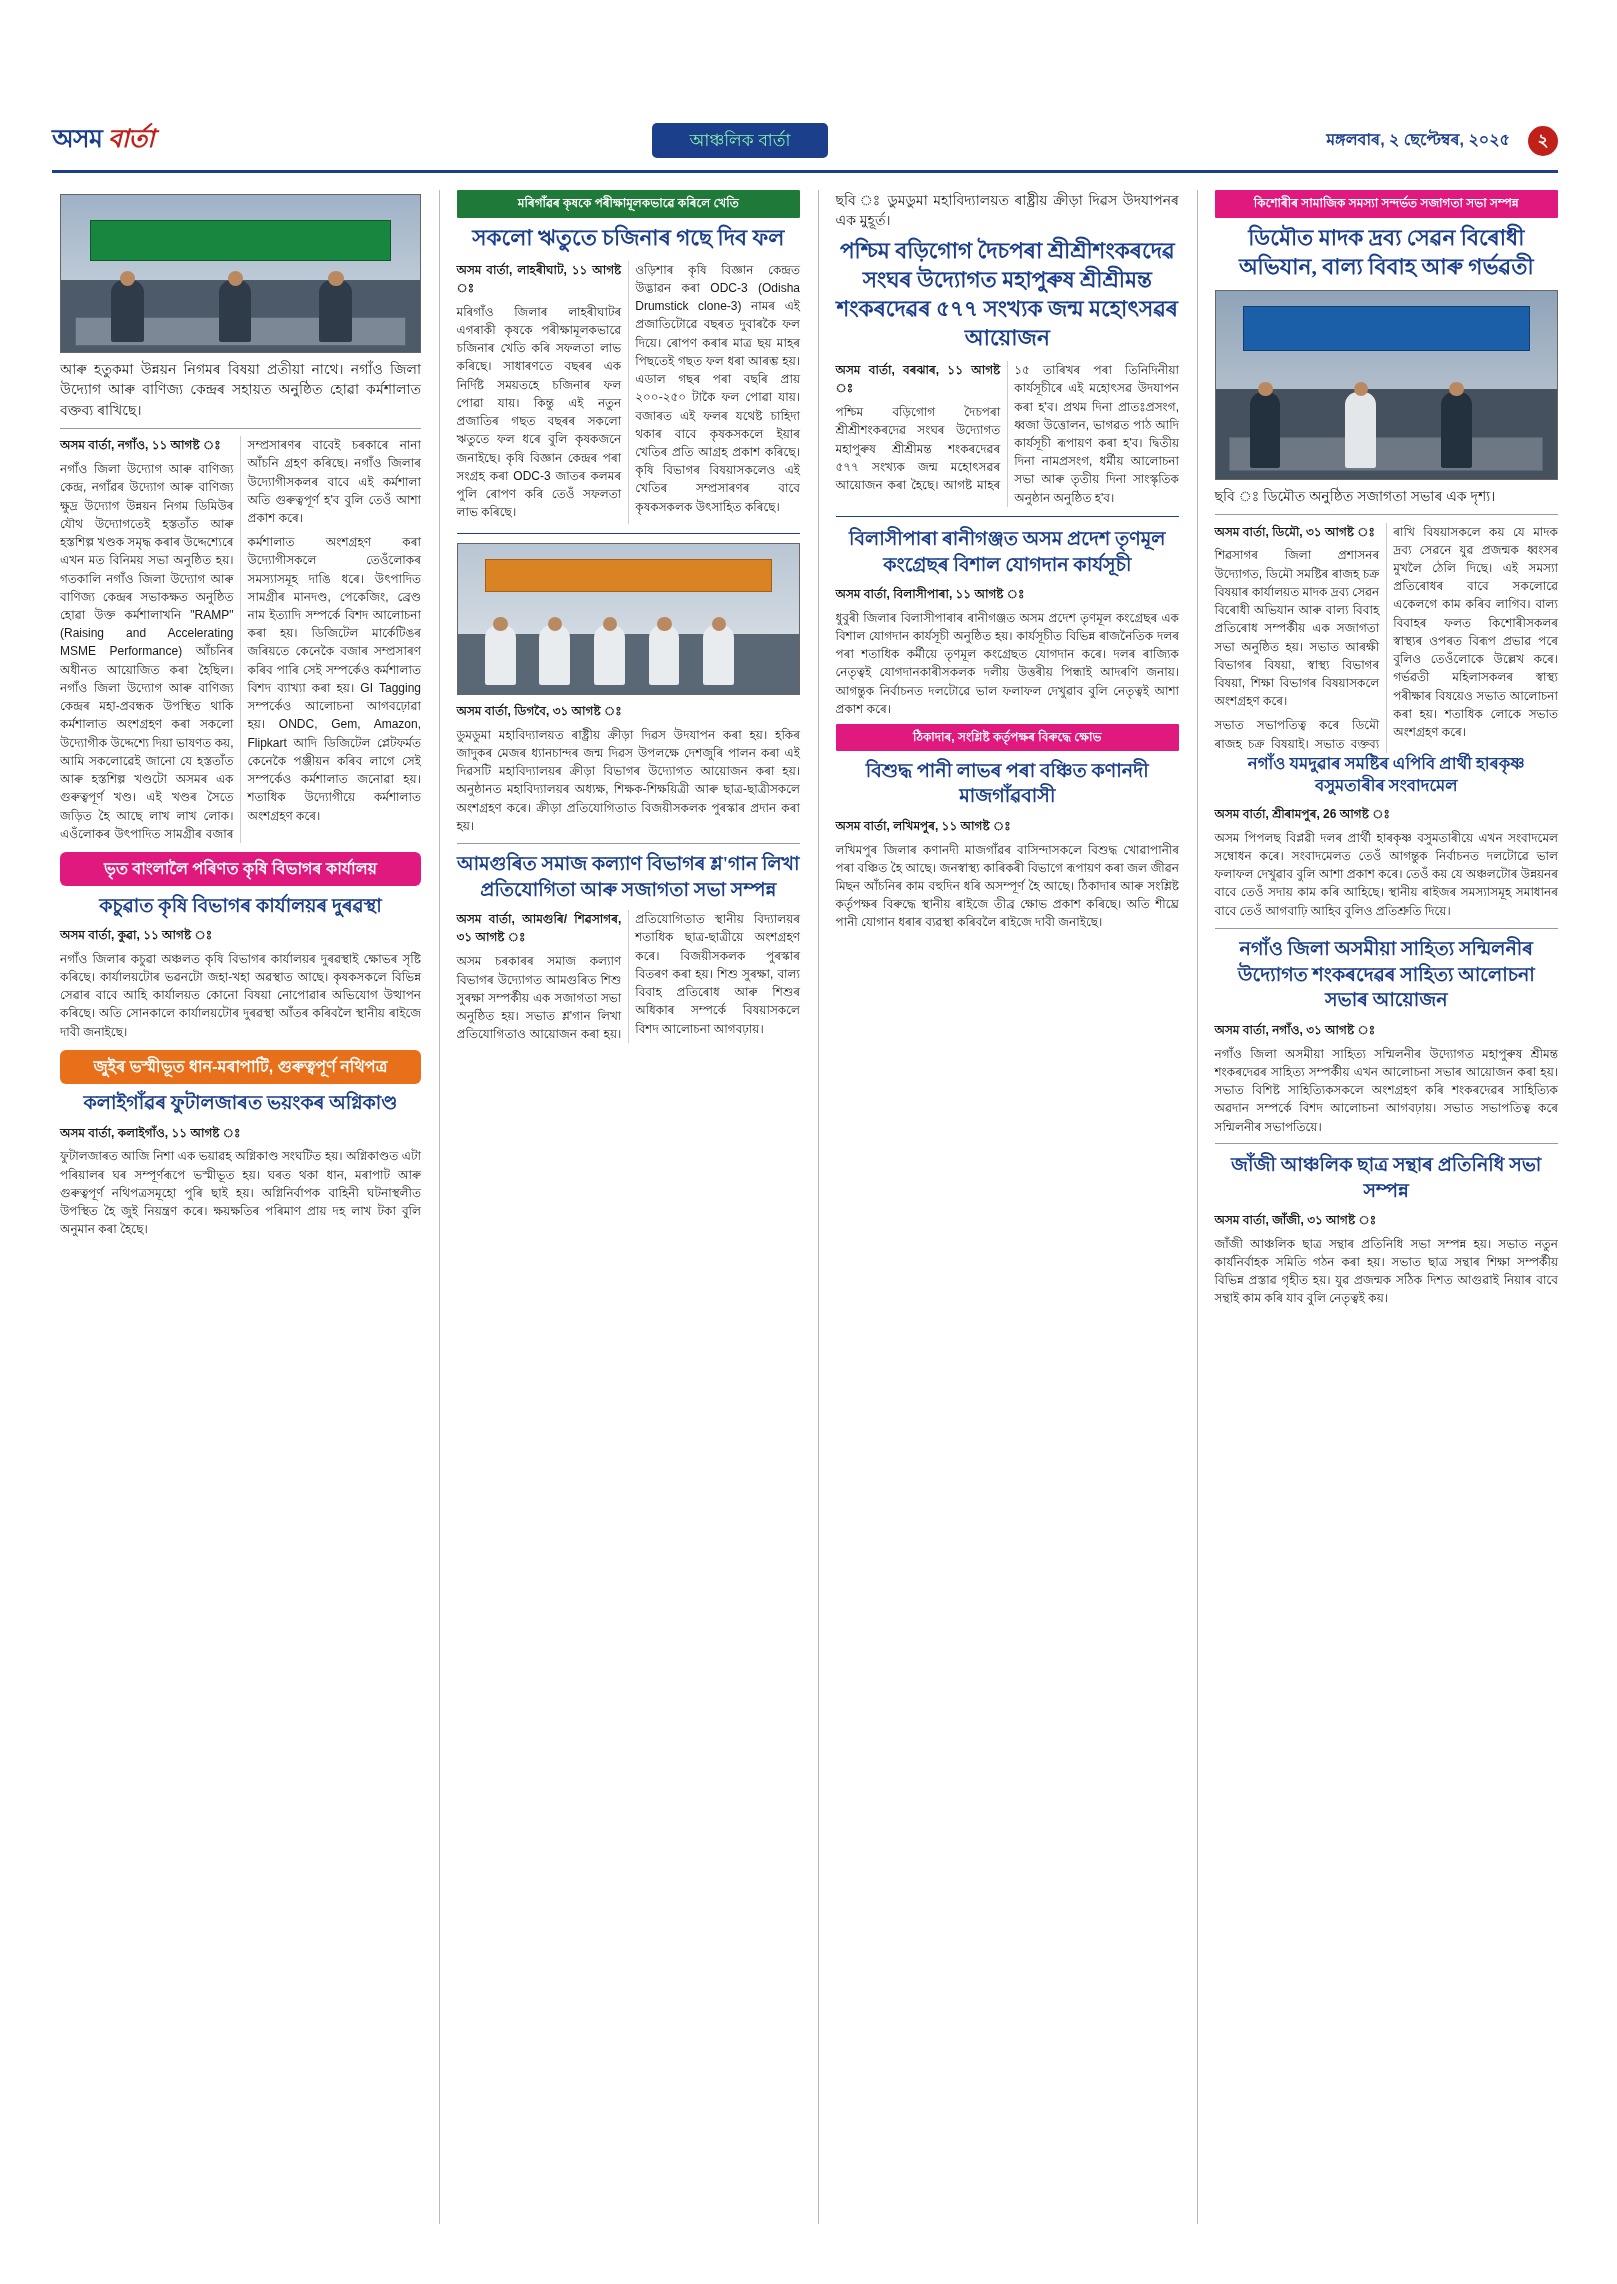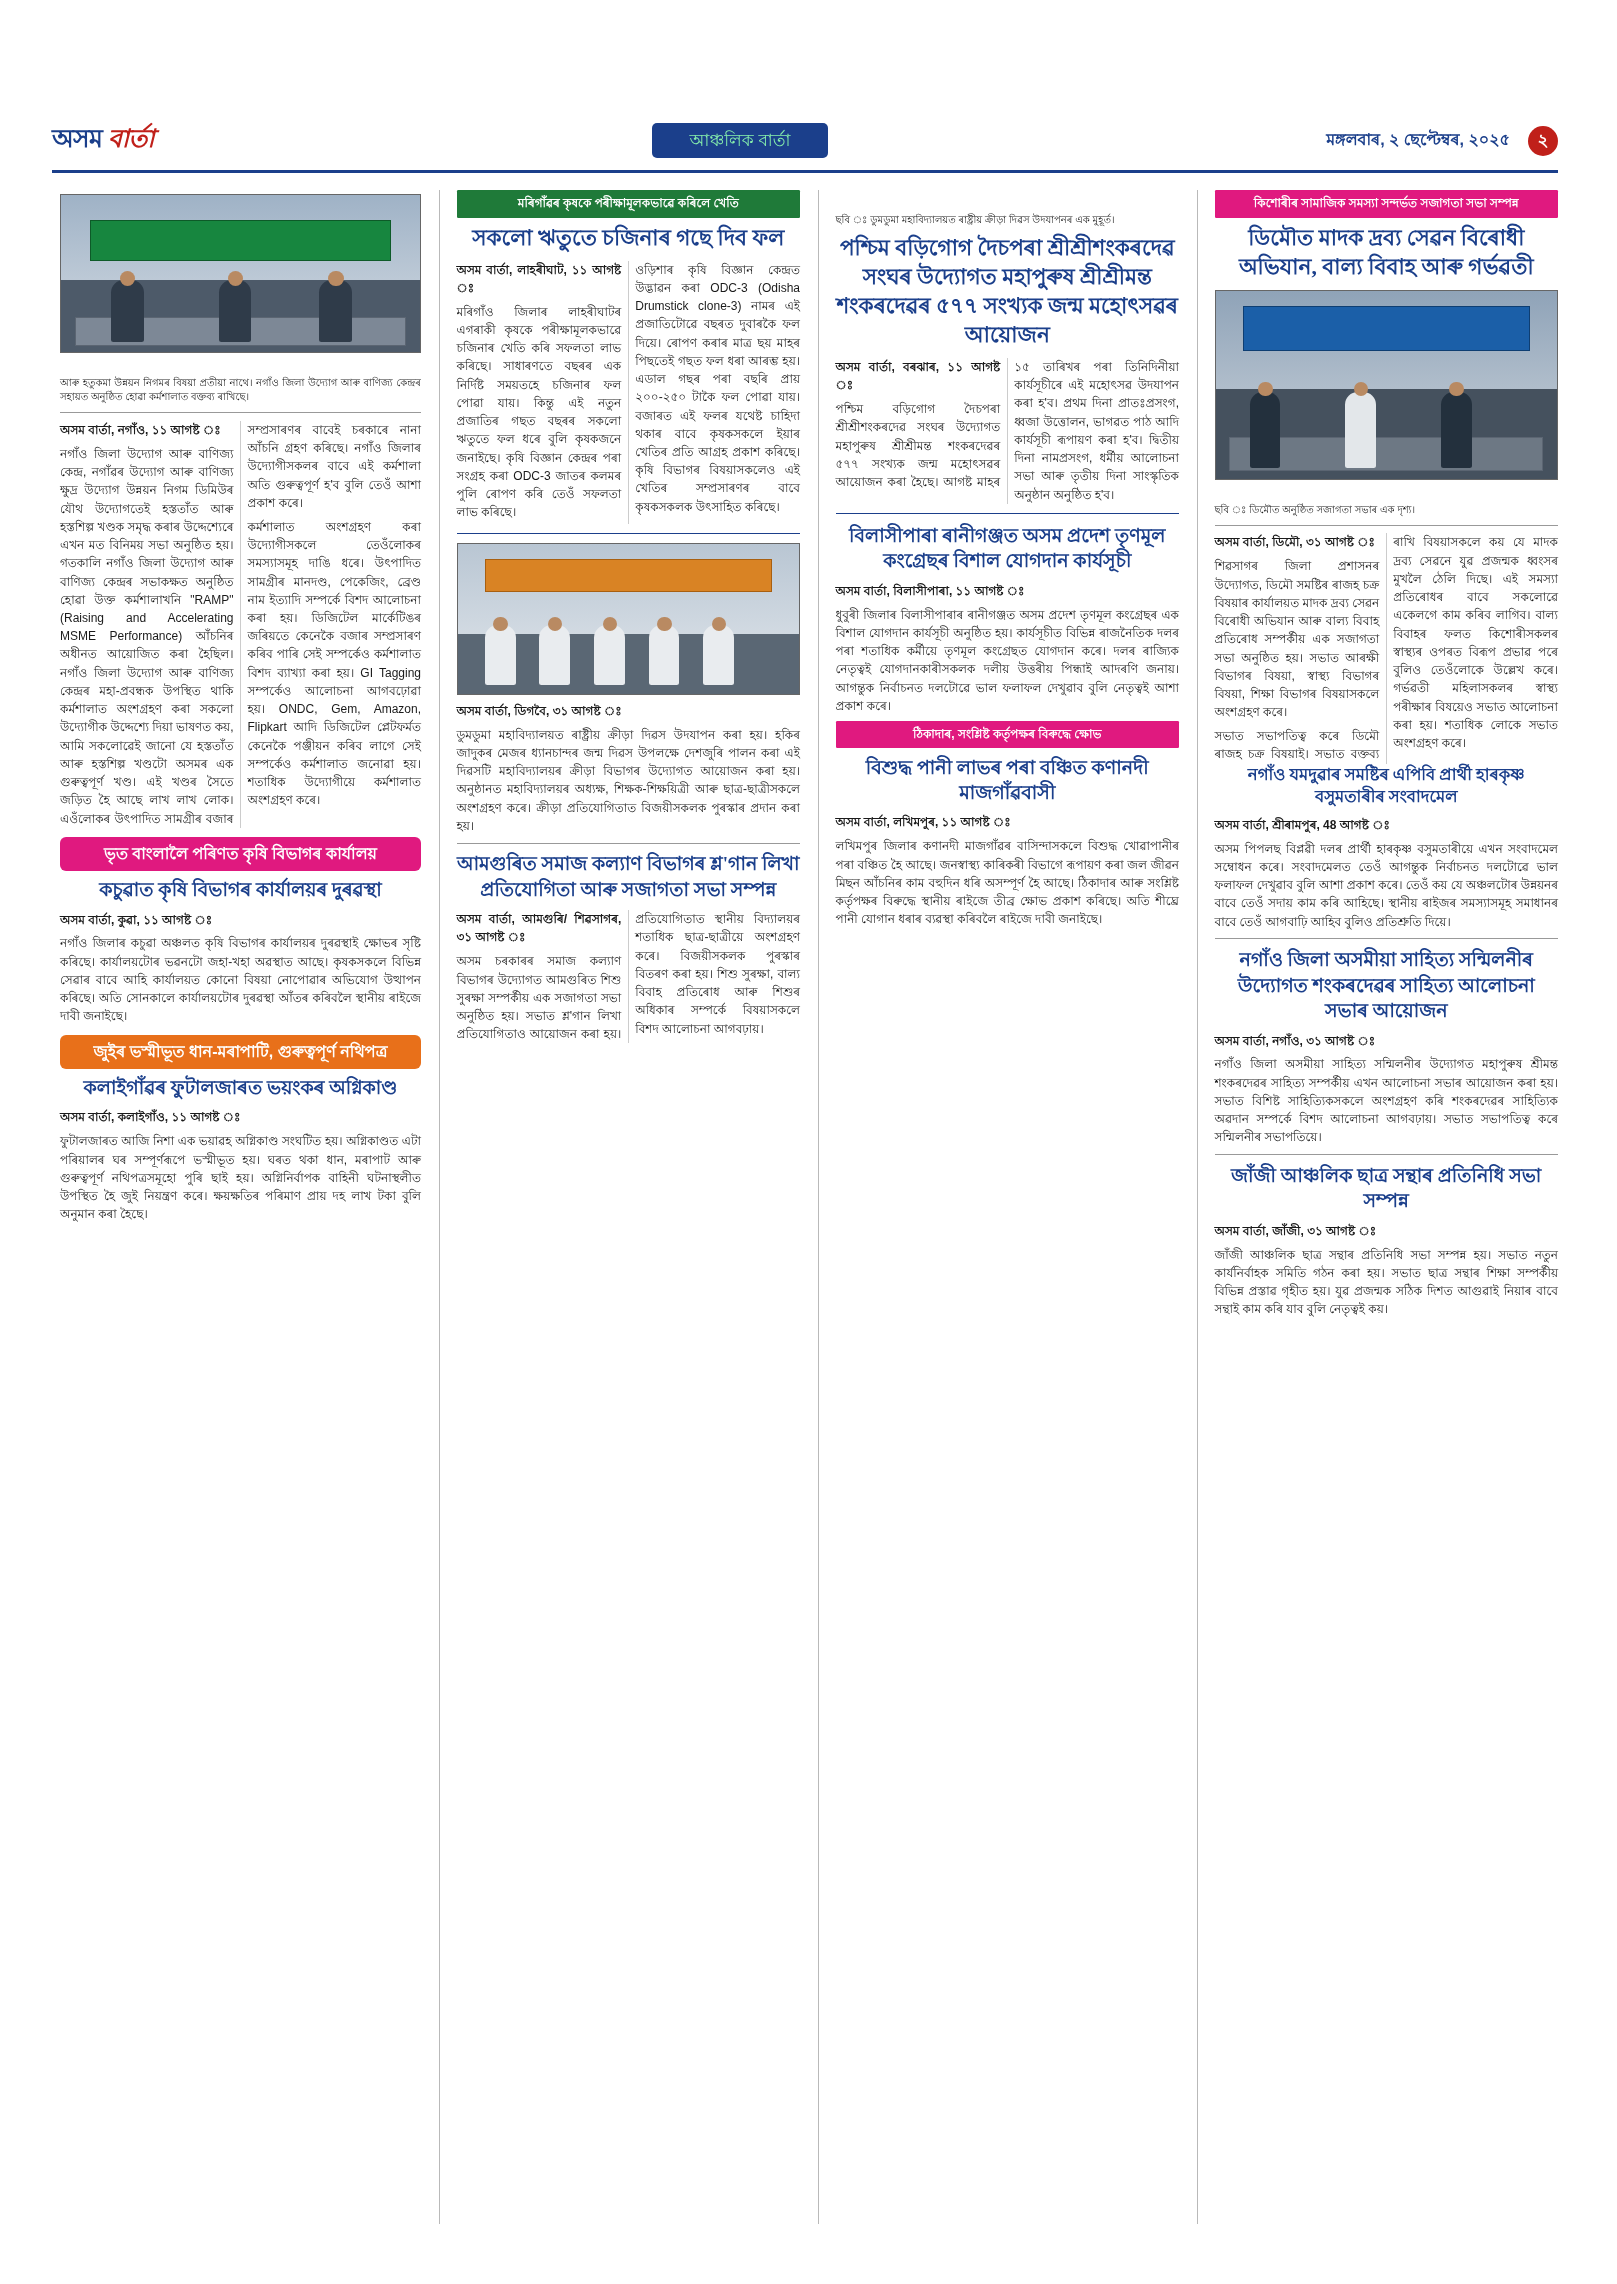--- a/index.html
+++ b/index.html
@@ -104,21 +104,21 @@
     background:#2f3b49; border-radius:12.7px 12.7px 2.5px 2.5px;
   }
   .photo .head {
     position:absolute; border-radius:50%; background:#b98a62;
     width:4.2%; padding-bottom:4.2%;
   }
   .photo .tbl {
     position:absolute; left:4%; right:4%; bottom:4%; height:18%;
     background:#7d8896; border:0.6px solid #5b6572;
   }
-  .caption { font-size:10px; line-height:1.45; text-align:justify; color:#222;margin-top:23px; }
+  .caption { font-size:14px; line-height:1.45; text-align:justify; color:#222; }
 
   .photo-a { height:159px; }
   .photo-b { height:190px; }
   .photo-c { height:152px; }
 </style>
 </head>
 <body>
 
 <div class="page">
 
@@ -265,21 +265,21 @@
       <div class="rule-thin"></div>
 
       <div class="body cols2">
         <p><span class="dek">অসম বাৰ্তা, ডিমৌ, ৩১ আগষ্ট ঃ</span></p>
         <p>শিৱসাগৰ জিলা প্ৰশাসনৰ উদ্যোগত, ডিমৌ সমষ্টিৰ ৰাজহ চক্ৰ বিষয়াৰ কাৰ্যালয়ত মাদক দ্ৰব্য সেৱন বিৰোধী অভিযান আৰু বাল্য বিবাহ প্ৰতিৰোধ সম্পৰ্কীয় এক সজাগতা সভা অনুষ্ঠিত হয়। সভাত আৰক্ষী বিভাগৰ বিষয়া, স্বাস্থ্য বিভাগৰ বিষয়া, শিক্ষা বিভাগৰ বিষয়াসকলে অংশগ্ৰহণ কৰে।</p>
         <p>সভাত সভাপতিত্ব কৰে ডিমৌ ৰাজহ চক্ৰ বিষয়াই। সভাত বক্তব্য ৰাখি বিষয়াসকলে কয় যে মাদক দ্ৰব্য সেৱনে যুৱ প্ৰজন্মক ধ্বংসৰ মুখলৈ ঠেলি দিছে। এই সমস্যা প্ৰতিৰোধৰ বাবে সকলোৱে একেলগে কাম কৰিব লাগিব। বাল্য বিবাহৰ ফলত কিশোৰীসকলৰ স্বাস্থ্যৰ ওপৰত বিৰূপ প্ৰভাৱ পৰে বুলিও তেওঁলোকে উল্লেখ কৰে। গৰ্ভৱতী মহিলাসকলৰ স্বাস্থ্য পৰীক্ষাৰ বিষয়েও সভাত আলোচনা কৰা হয়। শতাধিক লোকে সভাত অংশগ্ৰহণ কৰে।</p>
       </div>
 
       <h2 class="hl hl-sm">নগাঁও যমদুৱাৰ সমষ্টিৰ এপিবি প্ৰাৰ্থী হাৰকৃষ্ণ বসুমতাৰীৰ সংবাদমেল</h2>
       <div class="body">
-        <p><span class="dek">অসম বাৰ্তা, শ্ৰীৰামপুৰ, 48 আগষ্ট ঃ</span></p>
+        <p><span class="dek">অসম বাৰ্তা, শ্ৰীৰামপুৰ, 26 আগষ্ট ঃ</span></p>
         <p>অসম পিপলছ বিপ্লৱী দলৰ প্ৰাৰ্থী হাৰকৃষ্ণ বসুমতাৰীয়ে এখন সংবাদমেল সম্বোধন কৰে। সংবাদমেলত তেওঁ আগন্তুক নিৰ্বাচনত দলটোৱে ভাল ফলাফল দেখুৱাব বুলি আশা প্ৰকাশ কৰে। তেওঁ কয় যে অঞ্চলটোৰ উন্নয়নৰ বাবে তেওঁ সদায় কাম কৰি আহিছে। স্থানীয় ৰাইজৰ সমস্যাসমূহ সমাধানৰ বাবে তেওঁ আগবাঢ়ি আহিব বুলিও প্ৰতিশ্ৰুতি দিয়ে।</p>
       </div>
 
       <div class="rule-thin"></div>
 
       <h2 class="hl hl-md">নগাঁও জিলা অসমীয়া সাহিত্য সন্মিলনীৰ উদ্যোগত শংকৰদেৱৰ সাহিত্য আলোচনা সভাৰ আয়োজন</h2>
       <div class="body">
         <p><span class="dek">অসম বাৰ্তা, নগাঁও, ৩১ আগষ্ট ঃ</span></p>
         <p>নগাঁও জিলা অসমীয়া সাহিত্য সন্মিলনীৰ উদ্যোগত মহাপুৰুষ শ্ৰীমন্ত শংকৰদেৱৰ সাহিত্য সম্পৰ্কীয় এখন আলোচনা সভাৰ আয়োজন কৰা হয়। সভাত বিশিষ্ট সাহিত্যিকসকলে অংশগ্ৰহণ কৰি শংকৰদেৱৰ সাহিত্যিক অৱদান সম্পৰ্কে বিশদ আলোচনা আগবঢ়ায়। সভাত সভাপতিত্ব কৰে সন্মিলনীৰ সভাপতিয়ে।</p>
       </div>

